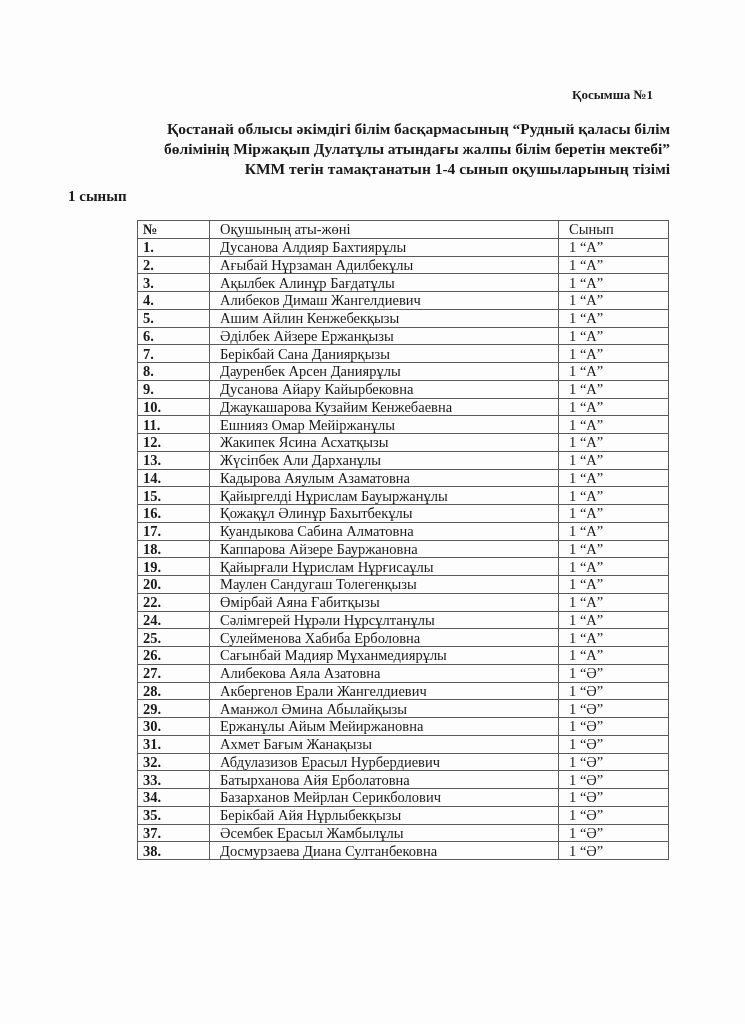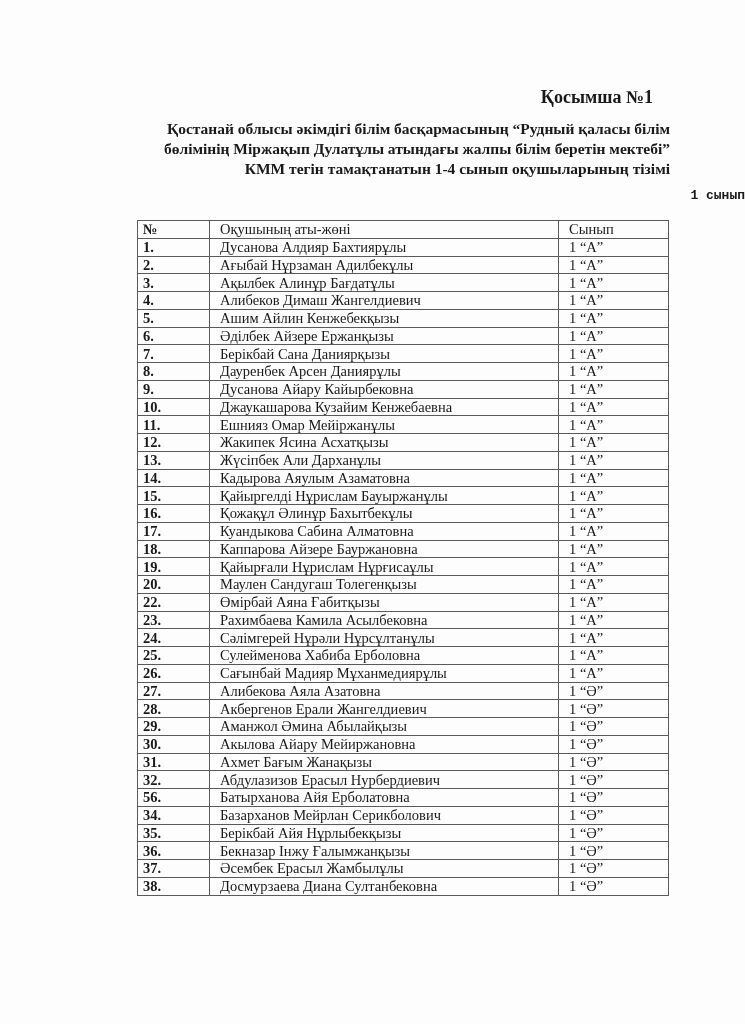--- a/index.html
+++ b/index.html
@@ -3,31 +3,31 @@
 <meta charset="utf-8">
 <style>
   html, body { margin: 0; padding: 0; }
   body {
     width: 745px; height: 1024px; background: #fdfdfd;
     font-family: "Liberation Serif", serif; color: #1a1a1a;
     position: relative; overflow: hidden;
   }
   .appendix {
     position: absolute; top: 87px; right: 92px;
-    font-weight: bold; font-size: 18px;
+    font-weight: bold; font-size: 13px;
   }
   .title {
     position: absolute; top: 119px; left: 130px; width: 540px;
     text-align: right; font-weight: bold; font-size: 15.5px; line-height: 20px;
   }
   .title div { white-space: nowrap; }
   .subtitle {
     position: absolute; top: 188px; left: 0; width: 745px;
-    text-align: right; font-weight: bold; font-size: 13px;
-    padding-left: 68px; box-sizing: border-box; font-family: Liberation Mono, monospace;
+    text-align: left; font-weight: bold; font-size: 15px;
+    padding-left: 68px; box-sizing: border-box;
   }
   table {
     position: absolute; top: 220px; left: 137px;
     width: 532px; border-collapse: collapse;
     font-size: 14.5px;
   }
   td, th {
     border: 1px solid #5a5a5a; height: 16.75px; padding: 0 0 0 5px;
     line-height: 16px; text-align: left; white-space: nowrap; font-weight: normal;
   }
@@ -157,25 +157,20 @@
         <td class="c-num">20.</td>
         <td class="c-name">Маулен Сандугаш Толегенқызы</td>
         <td class="c-class">1 “А”</td>
       </tr>
       <tr>
         <td class="c-num">22.</td>
         <td class="c-name">Өмірбай Аяна Ғабитқызы</td>
         <td class="c-class">1 “А”</td>
       </tr>
       <tr>
-        <td class="c-num">23.</td>
-        <td class="c-name">Рахимбаева Камила Асылбековна</td>
-        <td class="c-class">1 “А”</td>
-      </tr>
-      <tr>
         <td class="c-num">24.</td>
         <td class="c-name">Сәлімгерей Нұрәли Нұрсұлтанұлы</td>
         <td class="c-class">1 “А”</td>
       </tr>
       <tr>
         <td class="c-num">25.</td>
         <td class="c-name">Сулейменова Хабиба Ерболовна</td>
         <td class="c-class">1 “А”</td>
       </tr>
       <tr>
@@ -193,54 +188,49 @@
         <td class="c-name">Акбергенов Ерали Жангелдиевич</td>
         <td class="c-class">1 “Ә”</td>
       </tr>
       <tr>
         <td class="c-num">29.</td>
         <td class="c-name">Аманжол Әмина Абылайқызы</td>
         <td class="c-class">1 “Ә”</td>
       </tr>
       <tr>
         <td class="c-num">30.</td>
-        <td class="c-name">Акылова Айару Мейиржановна</td>
+        <td class="c-name">Ержанұлы Айым Мейиржановна</td>
         <td class="c-class">1 “Ә”</td>
       </tr>
       <tr>
         <td class="c-num">31.</td>
         <td class="c-name">Ахмет Бағым Жанақызы</td>
         <td class="c-class">1 “Ә”</td>
       </tr>
       <tr>
         <td class="c-num">32.</td>
         <td class="c-name">Абдулазизов Ерасыл Нурбердиевич</td>
         <td class="c-class">1 “Ә”</td>
       </tr>
       <tr>
-        <td class="c-num">56.</td>
+        <td class="c-num">33.</td>
         <td class="c-name">Батырханова Айя Ерболатовна</td>
         <td class="c-class">1 “Ә”</td>
       </tr>
       <tr>
         <td class="c-num">34.</td>
         <td class="c-name">Базарханов Мейрлан Серикболович</td>
         <td class="c-class">1 “Ә”</td>
       </tr>
       <tr>
         <td class="c-num">35.</td>
         <td class="c-name">Берікбай Айя Нұрлыбекқызы</td>
         <td class="c-class">1 “Ә”</td>
       </tr>
       <tr>
-        <td class="c-num">36.</td>
-        <td class="c-name">Бекназар Інжу Ғалымжанқызы</td>
-        <td class="c-class">1 “Ә”</td>
-      </tr>
-      <tr>
         <td class="c-num">37.</td>
         <td class="c-name">Әсембек Ерасыл Жамбылұлы</td>
         <td class="c-class">1 “Ә”</td>
       </tr>
       <tr>
         <td class="c-num">38.</td>
         <td class="c-name">Досмурзаева Диана Султанбековна</td>
         <td class="c-class">1 “Ә”</td>
       </tr>
     </tbody>

